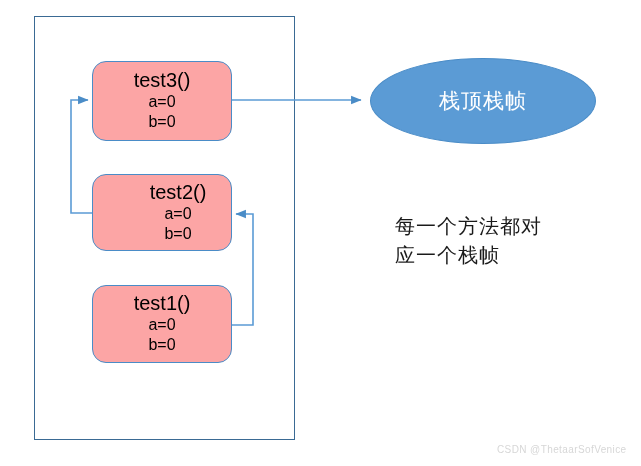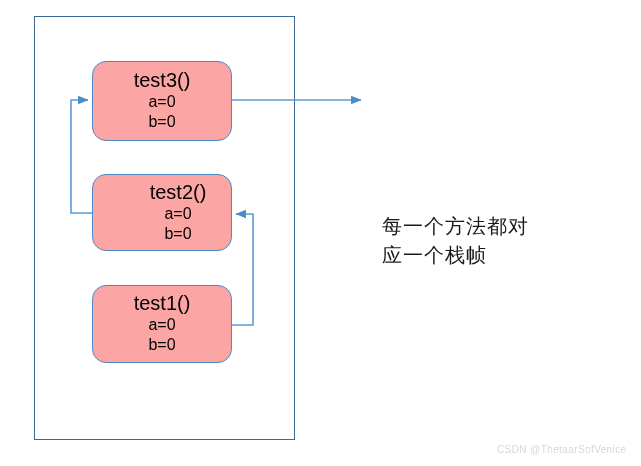--- a/index.html
+++ b/index.html
@@ -83,21 +83,21 @@
   }
   .top-frame-ellipse .label {
     font-size: 21px;
     color: #ffffff;
     letter-spacing: 1px;
   }
 
   
   .note-text {
     position: absolute;
-    left: 382px;
+    left: 395px;
     top: 212px;
     font-size: 20px;
     color: #1a1a1a;
     line-height: 1.45;
     letter-spacing: 1px;
     white-space: pre-line;
   }
 
   
   .stack-label {
@@ -169,19 +169,22 @@
     <div class="frame-var">b=0</div>
   </div>
 
   <div class="frame-box b1">
     <div class="frame-title">test1()</div>
     <div class="frame-var">a=0</div>
     <div class="frame-var">b=0</div>
   </div>
 
 
+  <div class="top-frame-ellipse">
+    <span class="label">栈顶栈帧</span>
+  </div>
 
   <div class="note-text">每一个方法都对
 应一个栈帧</div>
 
   <div class="watermark">CSDN @ThetaarSofVenice</div>
 
 </div>
 
 </body></html>

